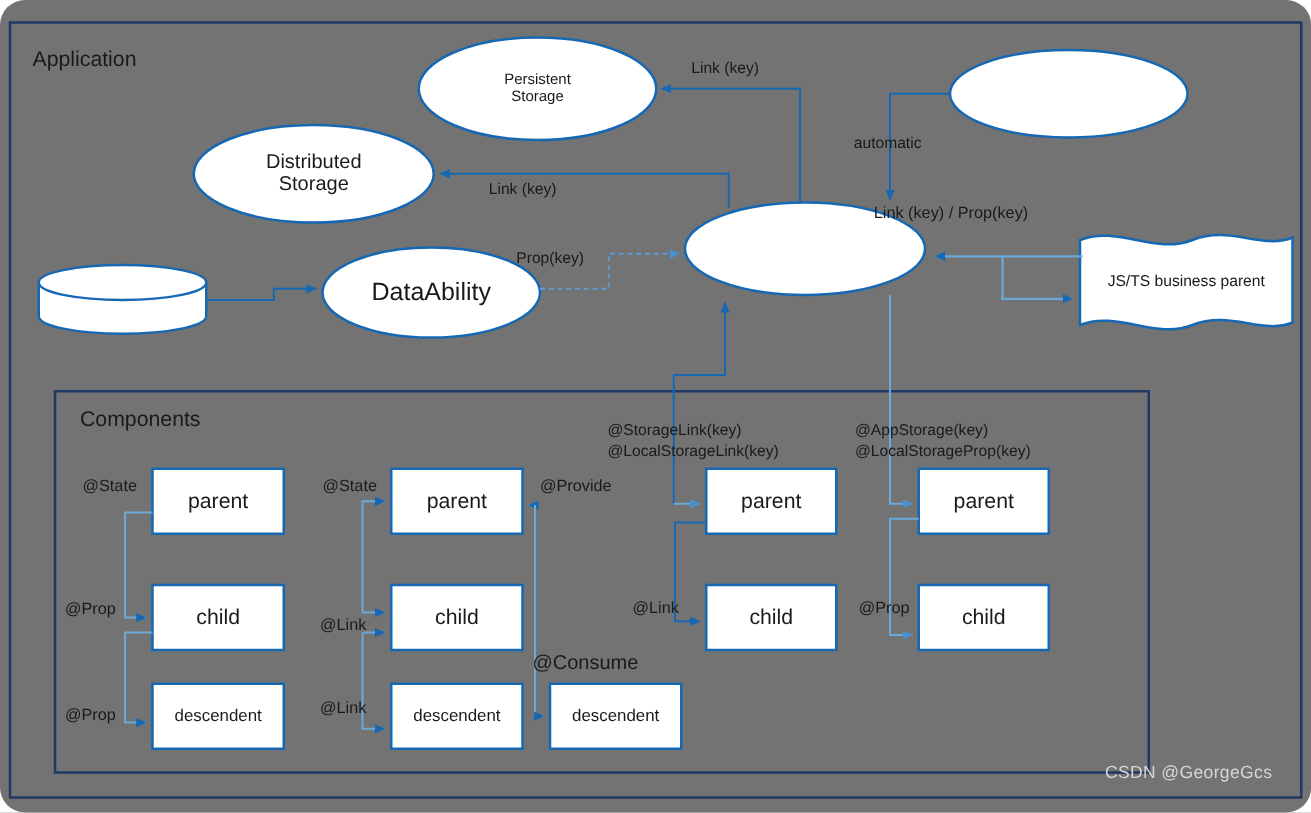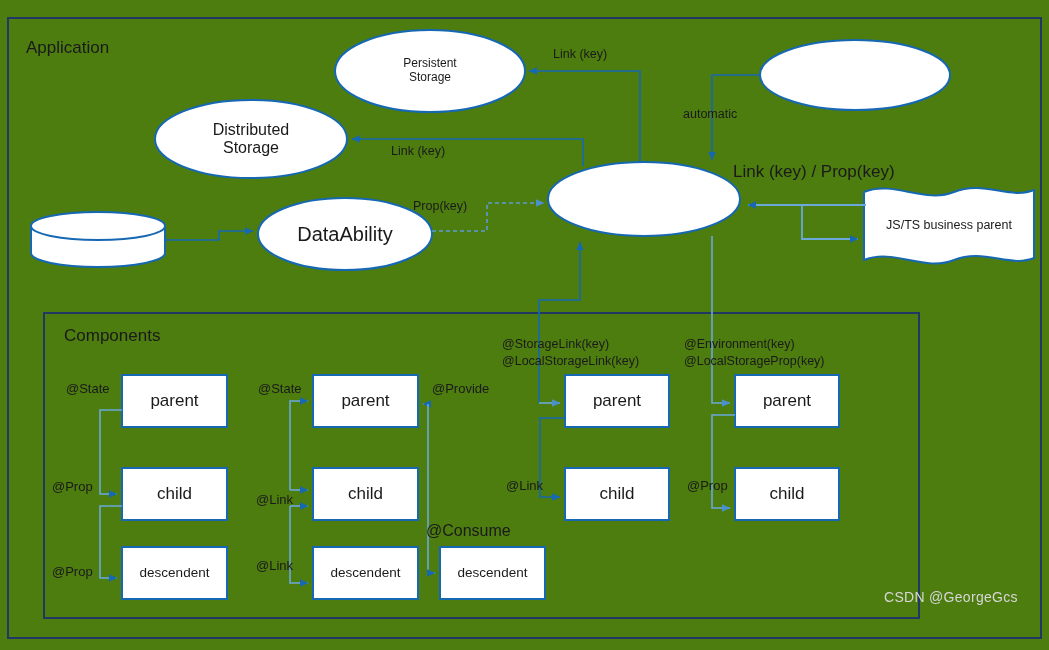--- a/index.html
+++ b/index.html
@@ -11,21 +11,22 @@
   body {
     width: 1049px;
     height: 650px;
     font-family: "Liberation Sans", sans-serif;
     overflow: hidden;
   }
   #stage {
     position: relative;
     width: 1049px;
     height: 650px;
-    background: #4d7c0f;
+    background: #737373;
+    border-radius: 20px;
   }
   #stage svg {
     position: absolute;
     top: 0;
     left: 0;
   }
   .shape-label {
     position: absolute;
     display: flex;
     align-items: center;
@@ -154,28 +155,28 @@
 
 
   <div class="shape-label" style="left:874px; top:213px; width:150px; height:24px; font-size:12.5px;">JS/TS business parent</div>
 
   <div class="free-label" style="left:553px; top:47px; font-size:12.5px;">Link (key)</div>
 
   <div class="free-label" style="left:391px; top:144px; font-size:12.5px;">Link (key)</div>
 
   <div class="free-label" style="left:683px; top:107px; font-size:12.5px;">automatic</div>
 
-  <div class="free-label" style="left:733px; top:162px; font-size:17px;text-align:right;">Link (key) / Prop(key)</div>
+  <div class="free-label" style="left:699px; top:162px; font-size:13px;text-align:right;">Link (key) / Prop(key)</div>
 
   <div class="free-label" style="left:413px; top:199px; font-size:12.5px;">Prop(key)</div>
 
-  <div class="free-label" style="left:486px; top:336px; font-size:12.5px; line-height:1.35;margin-left:16px;">@StorageLink(key)
+  <div class="free-label" style="left:486px; top:336px; font-size:12.5px; line-height:1.35;">@StorageLink(key)
 @LocalStorageLink(key)</div>
 
-  <div class="free-label" style="left:684px; top:336px; font-size:12.5px; line-height:1.35;">@Environment(key)
+  <div class="free-label" style="left:684px; top:336px; font-size:12.5px; line-height:1.35;">@AppStorage(key)
 @LocalStorageProp(key)</div>
 
   <div class="shape-label" style="left:122px; top:375px; width:105px; height:52px; font-size:17px;">parent</div>
   <div class="shape-label" style="left:122px; top:468px; width:105px; height:52px; font-size:17px;">child</div>
   <div class="shape-label" style="left:122px; top:547px; width:105px; height:52px; font-size:13.5px;">descendent</div>
 
   <div class="free-label" style="left:66px; top:381px; font-size:13px;">@State</div>
   <div class="free-label" style="left:52px; top:479px; font-size:13px;">@Prop</div>
   <div class="free-label" style="left:52px; top:564px; font-size:13px;">@Prop</div>
 
@@ -191,15 +192,15 @@
   <div class="free-label" style="left:426px; top:521px; font-size:16px;">@Consume</div>
 
   <div class="shape-label" style="left:565px; top:375px; width:104px; height:52px; font-size:17px;">parent</div>
   <div class="shape-label" style="left:565px; top:468px; width:104px; height:52px; font-size:17px;">child</div>
   <div class="free-label" style="left:506px; top:478px; font-size:13px;">@Link</div>
 
   <div class="shape-label" style="left:735px; top:375px; width:104px; height:52px; font-size:17px;">parent</div>
   <div class="shape-label" style="left:735px; top:468px; width:104px; height:52px; font-size:17px;">child</div>
   <div class="free-label" style="left:687px; top:478px; font-size:13px;">@Prop</div>
 
-  <div class="watermark" style="left:884px; top:589px;">CSDN @GeorgeGcs</div>
+  <div class="watermark" style="left:884px; top:609px;">CSDN @GeorgeGcs</div>
 
 </div>
 
 </body></html>

